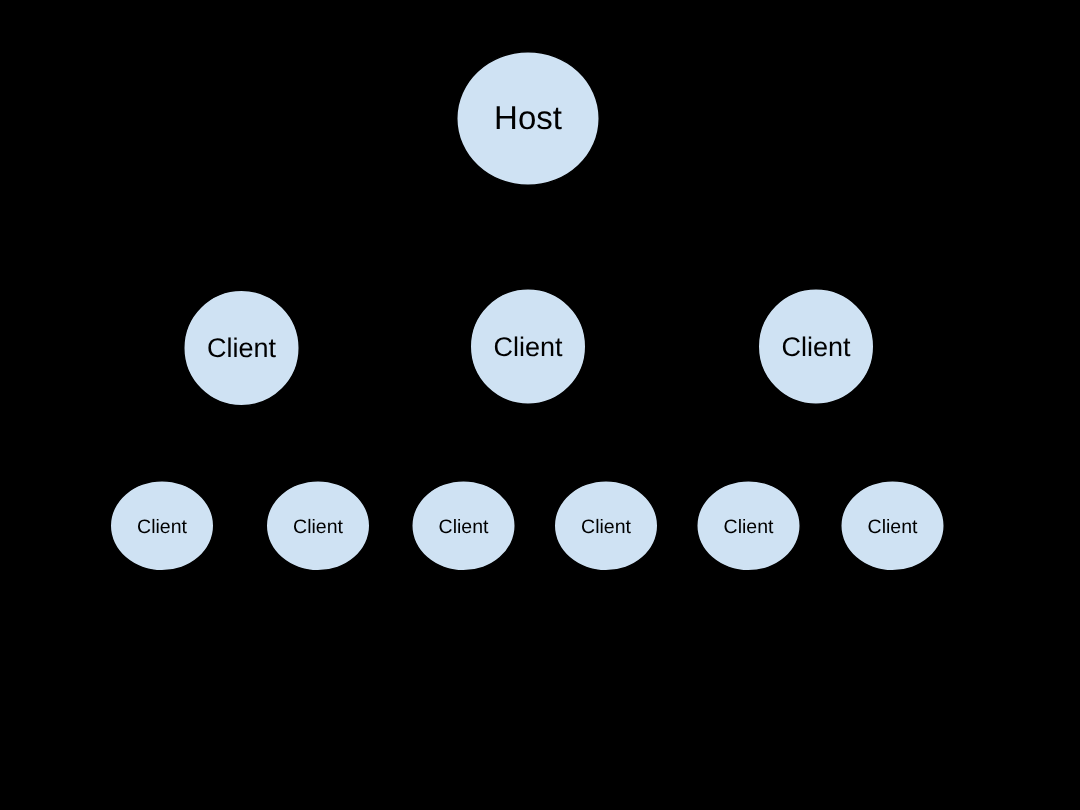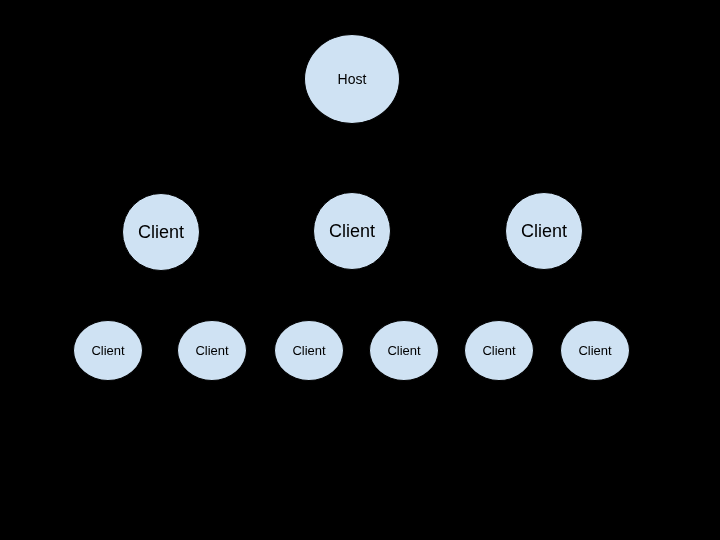--- a/index.html
+++ b/index.html
@@ -28,21 +28,21 @@
     color: var(--text, #000000);
     display: flex;
     align-items: center;
     justify-content: center;
     text-align: center;
     line-height: 1;
   }
   .node--host {
     left: 304px; top: 34px;
     width: 96px; height: 90px;
-    font-size: 14px;
+    font-size: 22px;
   }
   .node--mid {
     width: 78px; height: 78px;
     font-size: 18px;
   }
   .node--leaf {
     width: 70px; height: 61px;
     font-size: 13px;
   }
   #mid-0 { left: 122px; top: 193px; }

